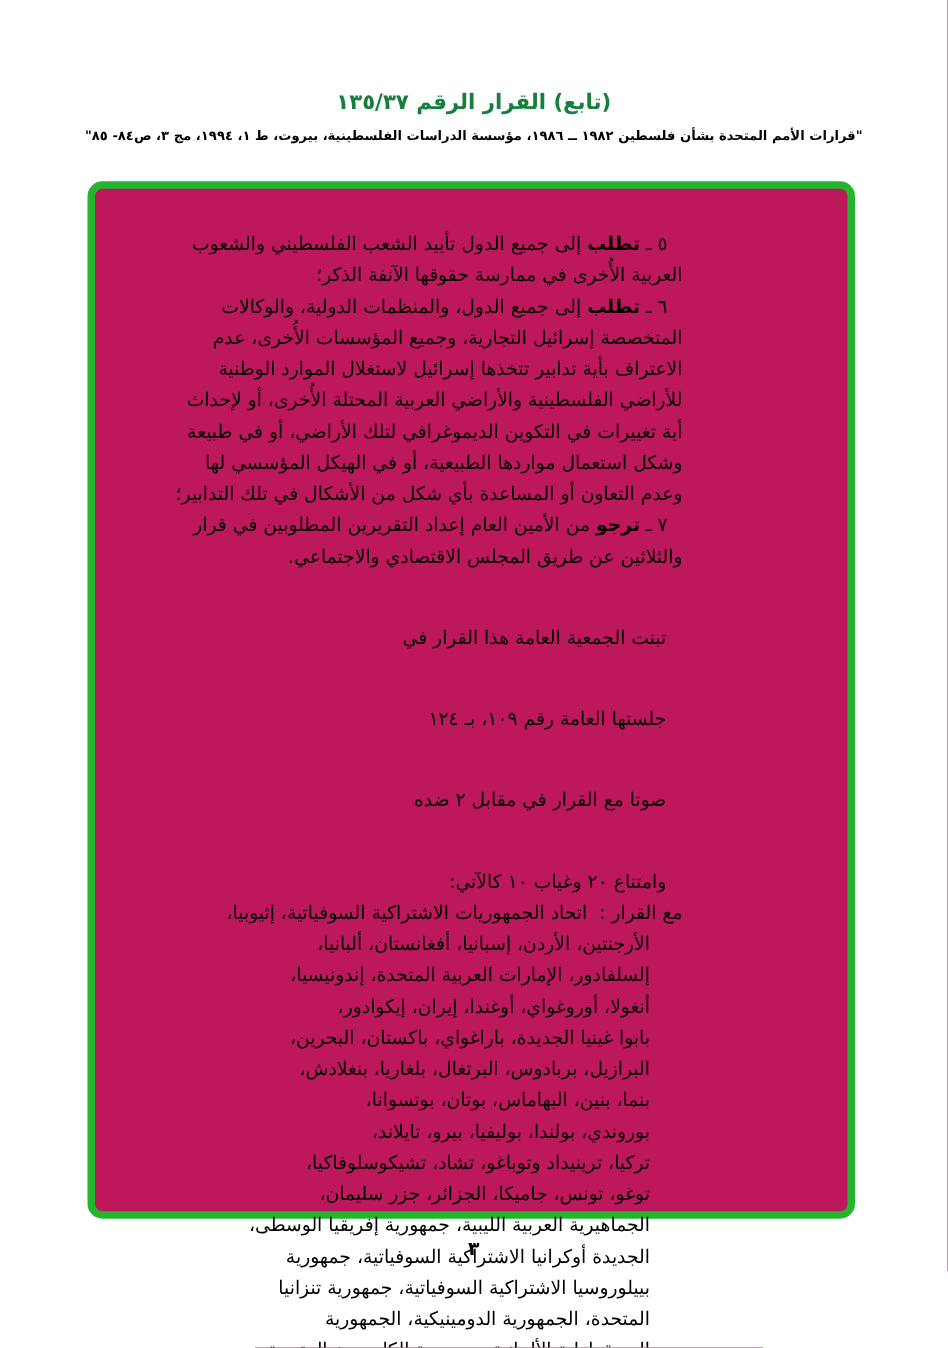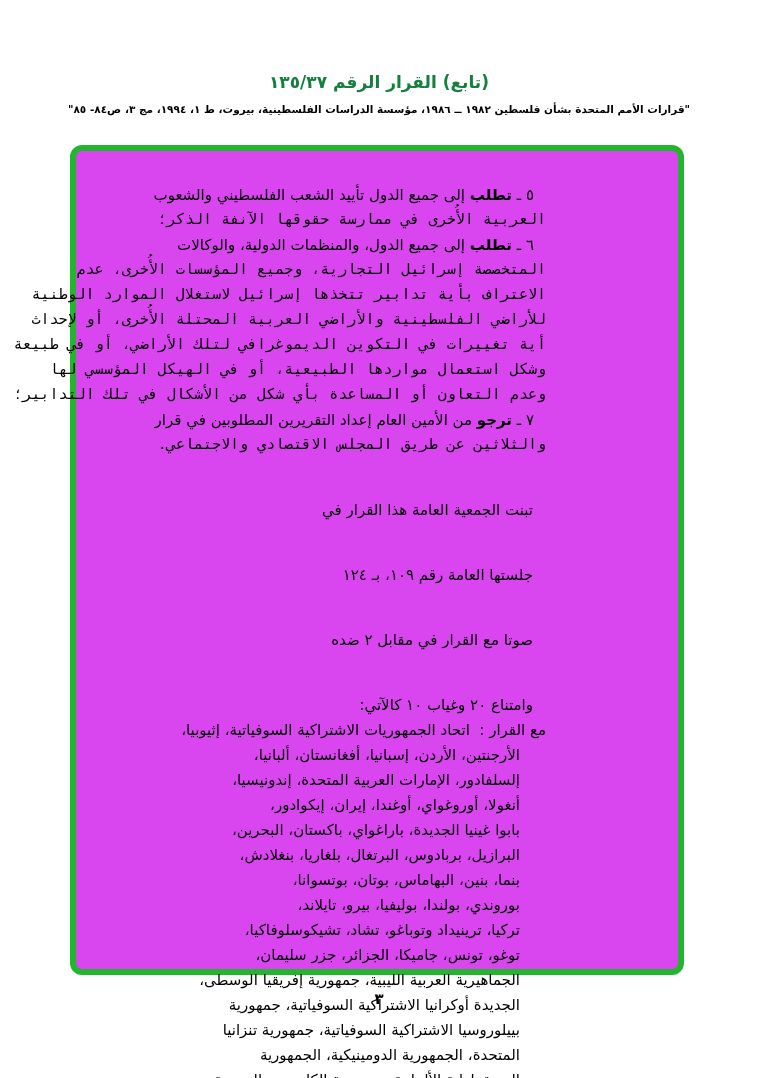--- a/index.html
+++ b/index.html
@@ -33,40 +33,40 @@
     letter-spacing: 0px;
   }
 
   .frame {
     position: absolute;
     top: 145px; left: 70px;
     width: 614px; height: 830px;
     box-sizing: border-box;
     border: 6px solid #24b52e;
     border-radius: 12px;
-    background: #d946ef;
+    background: #be185d;
   }
 
   .textblock {
     position: absolute;
     top: 32px;
     right: 132px;
     width: 440px;
     direction: rtl;
     text-align: right;
   }
   .line {
     height: 25px;
     line-height: 25px;
     font-size: 15px;
     white-space: pre;
     color: #000000;
   }
   .line.first     { padding-right: 12px; }
-  .line.cont      { padding-right: 0; font-family: Liberation Mono, monospace; }
+  .line.cont      { padding-right: 0; }
   .line.note      { padding-right: 13px; margin-top: 40px; }
   .line.list-first{ padding-right: 0; text-align: right; }
   .line.list-cont { padding-right: 26px; }
   .b { font-weight: bold; }
 
   .pagenum {
     position: absolute;
     top: 990px; left: 0; right: 0;
     text-align: center;
     font-size: 15px;

